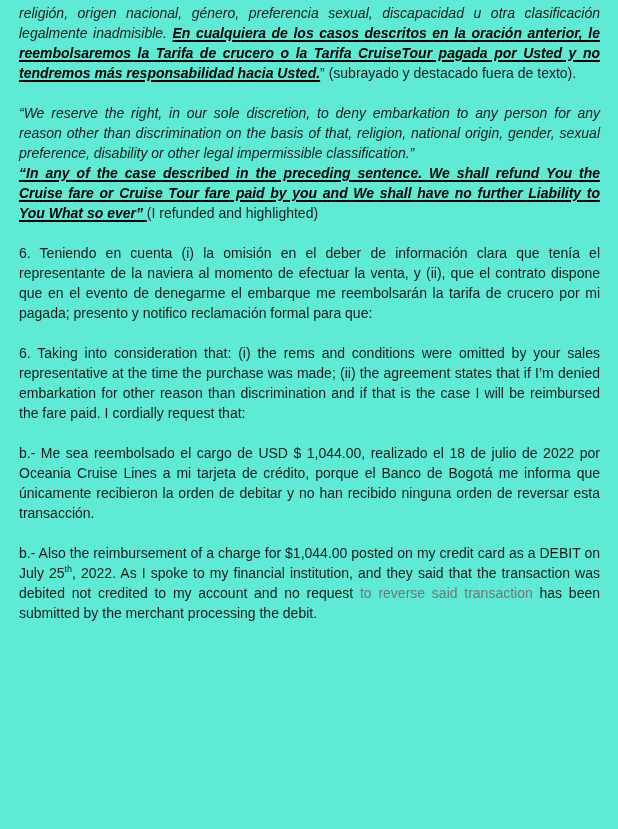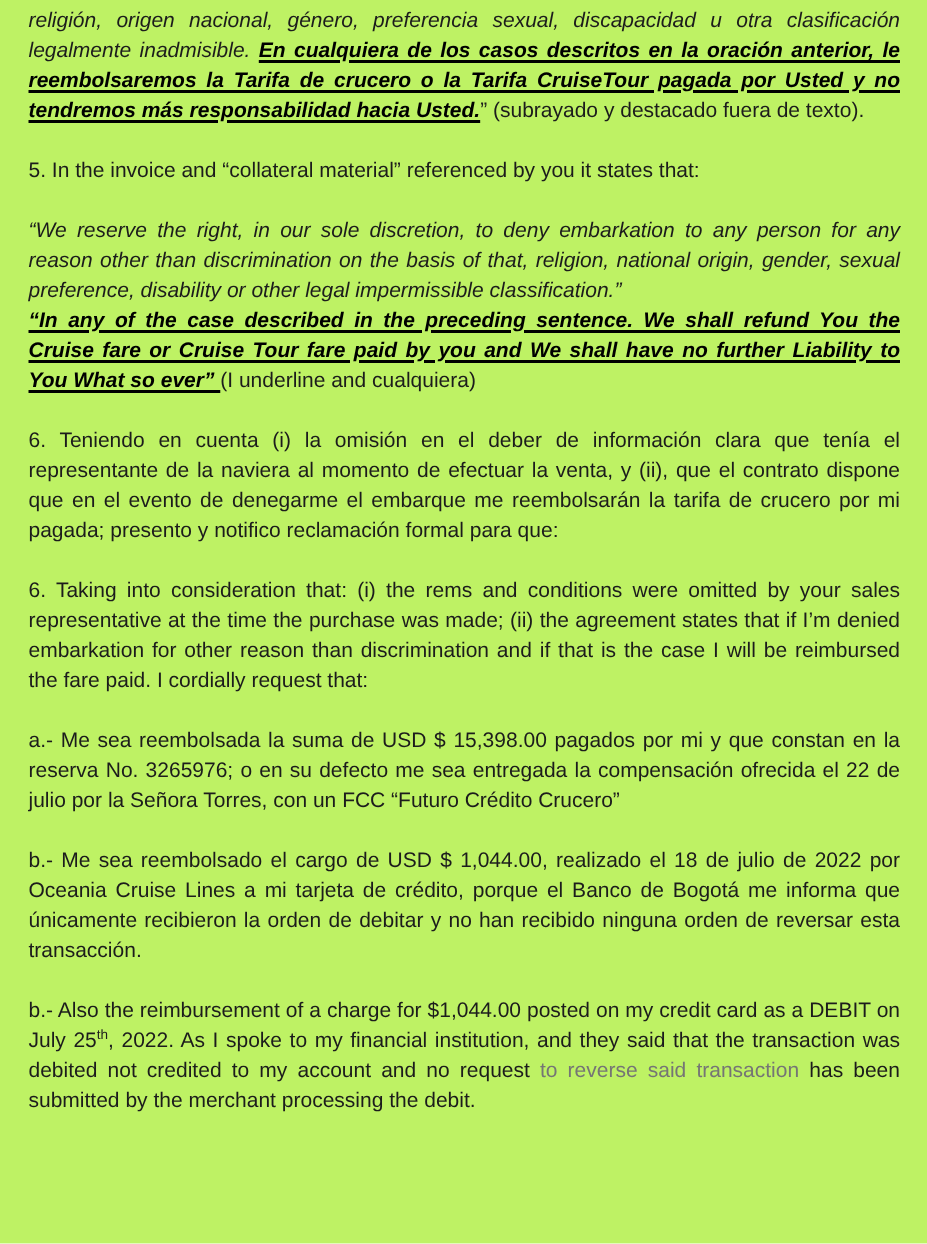--- a/index.html
+++ b/index.html
@@ -5,21 +5,21 @@
   html, body {
     margin: 0;
     padding: 0;
     background: #ffffff;
   }
   .page {
     width: 618px;
     height: 829px;
     box-sizing: border-box;
     padding: 3px 18px 0 19px;
-    background: #bef264;
+    background: #5eead4;
     font-family: "Liberation Sans", sans-serif;
     font-size: 14px;
     line-height: 20px;
     color: #1c1c1c;
     overflow: hidden;
   }
   .para {
     margin: 0 0 20px 0;
     text-align: justify;
   }
@@ -46,31 +46,29 @@
     vertical-align: super;
   }
 </style>
 </head>
 <body>
 
 <div class="page">
 
   <p class="para"><span class="it">religión, origen nacional, género, preferencia sexual, discapacidad u otra clasificación legalmente inadmisible. </span><span class="bu">En cualquiera de los casos descritos en la oración anterior, le reembolsaremos la Tarifa de crucero o la Tarifa CruiseTour pagada por Usted y no tendremos más responsabilidad hacia Usted.</span><span>” (subrayado y destacado fuera de texto).</span></p>
 
-  <p class="para">5. In the invoice and “collateral material” referenced by you it states that:</p>
 
   <div class="para">
     <div class="line it">“We reserve the right, in our sole discretion, to deny embarkation to any person for any reason other than discrimination on the basis of that, religion, national origin, gender, sexual preference, disability or other legal impermissible classification.”</div>
-    <div class="line"><span class="bu">“In any of the case described in the preceding sentence. We  shall refund You the Cruise fare or Cruise Tour fare paid by you and We shall have no further Liability to You What so ever” </span><span> (I underline and cualquiera)</span></div>
+    <div class="line"><span class="bu">“In any of the case described in the preceding sentence. We  shall refund You the Cruise fare or Cruise Tour fare paid by you and We shall have no further Liability to You What so ever” </span><span> (I refunded and highlighted)</span></div>
   </div>
 
   <p class="para">6. Teniendo en cuenta (i) la omisión en el deber de información clara que tenía el representante de la naviera al momento de efectuar la venta, y  (ii), que el contrato dispone que en el evento de denegarme el embarque me reembolsarán la tarifa de crucero por mi pagada; presento y notifico reclamación formal para que:</p>
 
   <p class="para">6.  Taking into consideration that: (i) the rems and conditions were omitted by your sales representative at the time the purchase was made; (ii) the agreement states that if I’m denied embarkation for other reason than discrimination and if that is the case I will be reimbursed the fare paid.  I cordially request that:</p>
 
-  <p class="para">a.- Me sea reembolsada  la suma de USD $ 15,398.00 pagados por mi y que constan en la reserva  No. 3265976; o en su defecto me sea entregada la compensación ofrecida el 22 de julio por la Señora Torres, con un FCC “Futuro Crédito Crucero”</p>
 
 
   <p class="para">b.- Me sea reembolsado el cargo de USD $ 1,044.00, realizado el 18 de julio de 2022 por Oceania Cruise Lines a mi tarjeta de crédito, porque el Banco de Bogotá me informa que únicamente recibieron la orden de debitar y no han recibido ninguna orden de reversar esta transacción.</p>
 
   <p class="para"><span>b.- Also the reimbursement of a charge for $1,044.00 posted on my credit card as a DEBIT on July 25</span><sup class="ord">th</sup><span>, 2022. As I spoke to my financial institution, and they said that the transaction was debited not credited to my account and no request </span><span class="faded">to reverse said transaction</span><span> has been submitted by the merchant processing the debit.</span></p>
 
 </div>
 
 </body></html>

